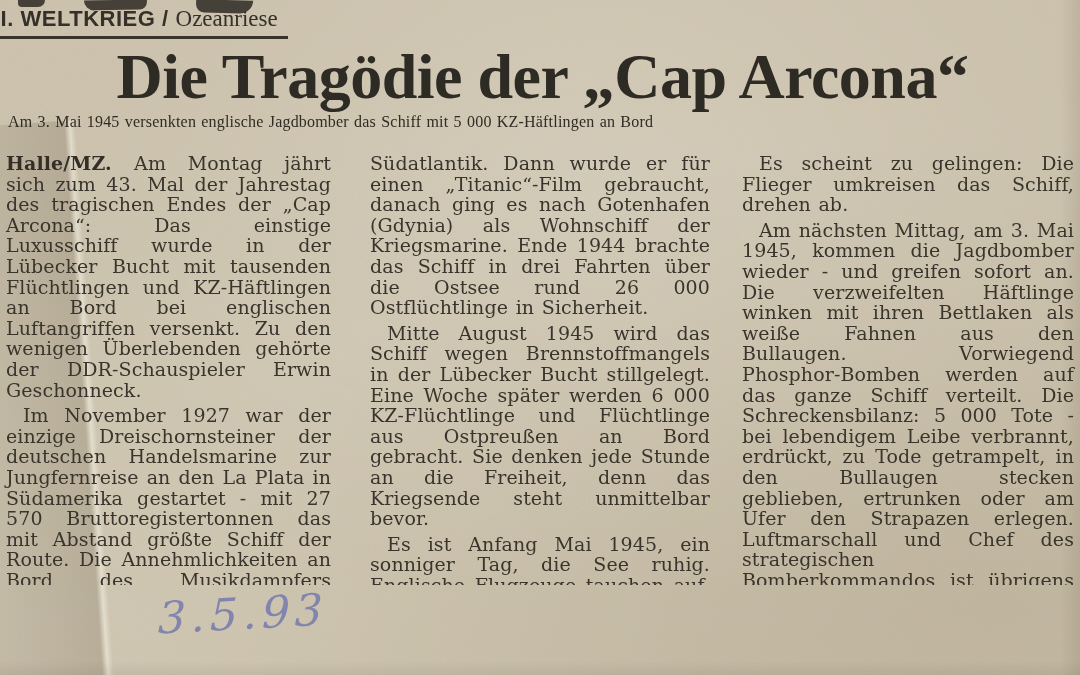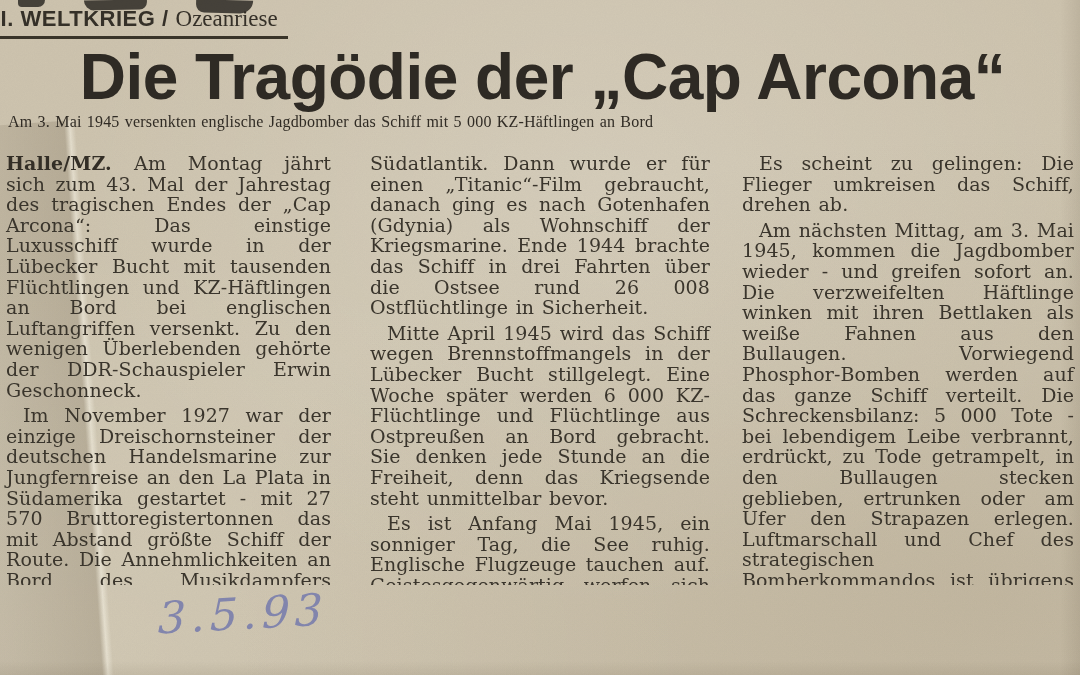--- a/index.html
+++ b/index.html
@@ -59,21 +59,21 @@
     font-family: "Liberation Sans", sans-serif;
     font-weight: 800; font-size: 22px; letter-spacing: 0.5px;
   }
   .kicker-reg {
     font-family: "Liberation Serif", serif;
     font-size: 23px; margin-left: 7px;
   }
   .headline {
     position: absolute; top: 40px; left: 50px; right: 45px; margin: 0;
     text-align: center;
-    font-family: Liberation Sans, sans-serif;
+    font-family: Liberation Serif, serif;
     font-weight: bold;
     font-size: 64px;
     letter-spacing: -0.5px;
     color: #2e2a24;
     white-space: nowrap;
   }
   .subhead {
     position: absolute; top: 113px; left: 8px; right: 10px;
     font-family: "Liberation Serif", serif;
     font-size: 16px; color: #302b24;
@@ -128,22 +128,22 @@
   <h1 class="headline">Die Tragödie der „Cap Arcona“</h1>
 
   <div class="subhead">Am 3. Mai 1945 versenkten englische Jagdbomber das Schiff mit 5 000 KZ-Häftlingen an Bord</div>
 
   <div class="cols">
     <div class="col col1">
         <p class="para"><strong>Halle/MZ. </strong>Am Montag jährt sich zum 43. Mal der Jahrestag des tragischen Endes der „Cap Arcona“: Das einstige Luxusschiff wurde in der Lübecker Bucht mit tausenden Flüchtlingen und KZ-Häftlingen an Bord bei englischen Luftangriffen versenkt. Zu den wenigen Überlebenden gehörte der DDR-Schauspieler Erwin Geschonneck.</p>
         <p class="para indent">Im November 1927 war der einzige Dreischornsteiner der deutschen Handelsmarine zur Jungfernreise an den La Plata in Südamerika gestartet - mit 27 570 Bruttoregistertonnen das mit Abstand größte Schiff der Route. Die Annehmlichkeiten an Bord des Musikdampfers konnten es mit Berlins Nobelhotel „Adlon“ aufnehmen. Noch in den ersten Kriegstagen fuhr der Ozeanriese in den</p>
       </div>
     <div class="col col2">
-        <p class="para">Südatlantik. Dann wurde er für einen „Titanic“-Film gebraucht, danach ging es nach Gotenhafen (Gdynia) als Wohnschiff der Kriegsmarine. Ende 1944 brachte das Schiff in drei Fahrten über die Ostsee rund 26 008 Ostflüchtlinge in Sicherheit.</p>
-        <p class="para indent">Mitte April 1945 wird das Schiff wegen Brennstoffmangels in der Lübecker Bucht stillgelegt. Eine Woche später werden 6 000 KZ-Flüchtlinge und Flüchtlinge aus Ostpreußen an Bord gebracht. Sie denken jede Stunde an die Freiheit, denn das Kriegsende steht unmittelbar bevor.</p>
+        <p class="para">Südatlantik. Dann wurde er für einen „Titanic“-Film gebraucht, danach ging es nach Gotenhafen (Gdynia) als Wohnschiff der Kriegsmarine. Ende 1944 brachte das Schiff in drei Fahrten über die Ostsee rund 26 000 Ostflüchtlinge in Sicherheit.</p>
+        <p class="para indent">Mitte August 1945 wird das Schiff wegen Brennstoffmangels in der Lübecker Bucht stillgelegt. Eine Woche später werden 6 000 KZ-Flüchtlinge und Flüchtlinge aus Ostpreußen an Bord gebracht. Sie denken jede Stunde an die Freiheit, denn das Kriegsende steht unmittelbar bevor.</p>
         <p class="para indent">Es ist Anfang Mai 1945, ein sonniger Tag, die See ruhig. Englische Flugzeuge tauchen auf. Geistesgegenwärtig werfen sich die KZ-Häftlinge auf das Oberdeck und legen sich in Form der Buchstaben „KZ“.</p>
       </div>
     <div class="col col3">
         <p class="para indent">Es scheint zu gelingen: Die Flieger umkreisen das Schiff, drehen ab.</p>
         <p class="para indent">Am nächsten Mittag, am 3. Mai 1945, kommen die Jagdbomber wieder - und greifen sofort an. Die verzweifelten Häftlinge winken mit ihren Bettlaken als weiße Fahnen aus den Bullaugen. Vorwiegend Phosphor-Bomben werden auf das ganze Schiff verteilt. Die Schreckensbilanz: 5 000 Tote - bei lebendigem Leibe verbrannt, erdrückt, zu Tode getrampelt, in den Bullaugen stecken geblieben, ertrunken oder am Ufer den Strapazen erlegen. Luftmarschall und Chef des strategischen Bomberkommandos ist übrigens Sir Arthur Travis Harris, dem im vergangenen Jahr in London ein Denkmal gesetzt wurde. Fünf Tage später ist Waffenstillstand.</p>
       </div>
   </div>
 
   <div class="hand">3.5.93</div>
 

